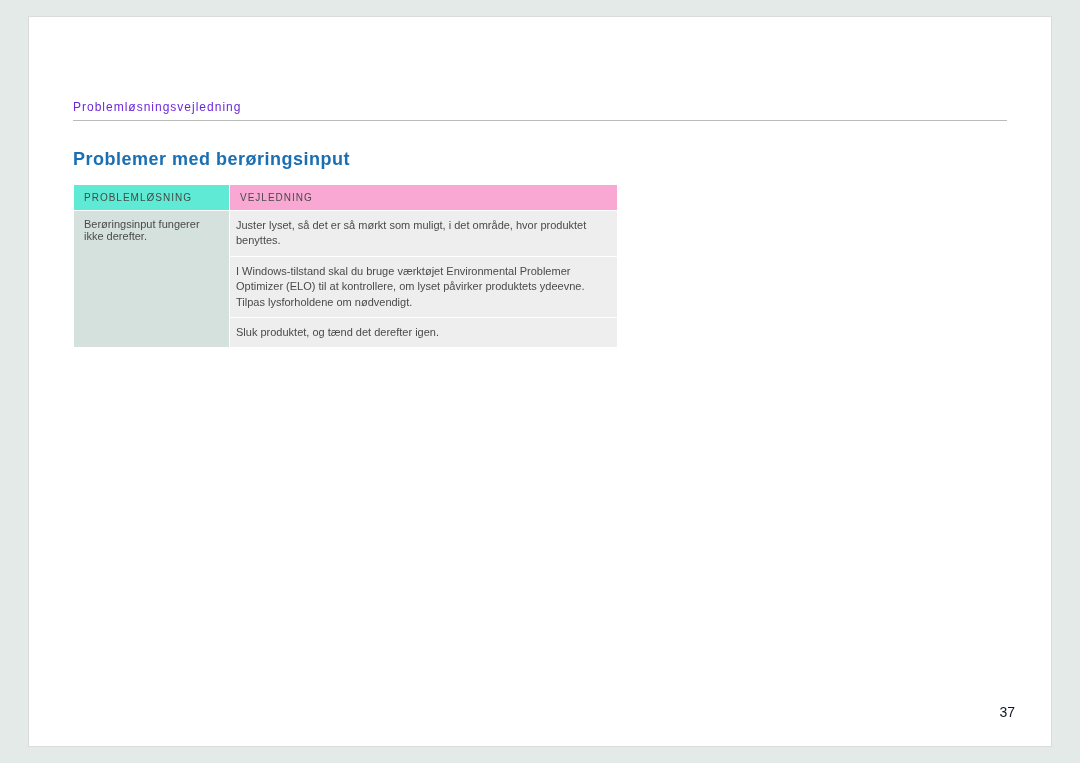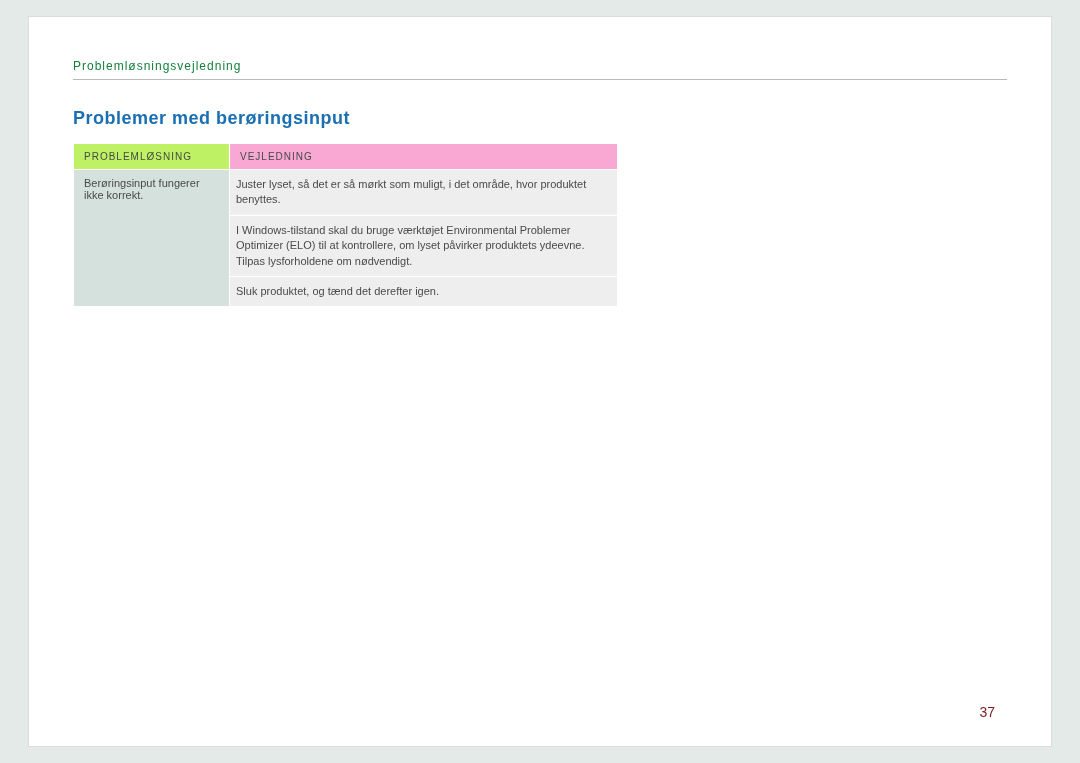--- a/index.html
+++ b/index.html
@@ -16,24 +16,25 @@
     position: relative;
     box-sizing: border-box;
     margin: 16px 28px;
     width: 1024px;
     height: 731px;
     background: #ffffff;
     border: 1px solid #d9dcd9;
     padding: 42px 44px 30px 44px;
   }
   .chapter-label {
-    color: #15803d;
+    color: #6d28d9;
     letter-spacing: 1px;
     font-size: 12px;
     padding-bottom: 6px;
+    margin-top: 41px;
   }
   .hr-top {
     border: 0;
     border-top: 1px solid #b9bcb9;
     margin: 0 0 28px 0;
   }
   .section-title {
     color: #1a6fb3;
     font-size: 18px;
     letter-spacing: 0.5px;
@@ -48,45 +49,45 @@
   table.tbl th {
     text-align: left;
     font-weight: normal;
     letter-spacing: 1px;
     color: #464a46;
     padding: 7px 10px;
     font-size: 10px;
     border: 1px solid #ffffff;
   }
   th.h-problem {
-    background: #bef264;
+    background: #5eead4;
     width: 135px;
   }
   th.h-guide {
     background: #f9a8d4;
   }
   td.c-problem {
     background: #d5e1dc;
     padding: 7px 10px;
     vertical-align: top;
     border: 1px solid #ffffff;
   }
   td.c-guide {
     background: #eeeeee;
     padding: 7px 6px;
     vertical-align: top;
     border: 1px solid #ffffff;
     line-height: 1.4;
   }
   .page-number {
     position: absolute;
-    right: 56px;
+    right: 36px;
     bottom: 26px;
     font-size: 14px;
-    color: #7f1d1d;
+    color: #0f172a;
   }
 </style>
 </head>
 <body>
 
 <div class="page">
 
   <div class="chapter-label">Problemløsningsvejledning</div>
   <hr class="hr-top">
 
@@ -94,21 +95,21 @@
 
   <table class="tbl">
     <thead>
       <tr>
         <th class="h-problem">PROBLEMLØSNING</th>
         <th class="h-guide">VEJLEDNING</th>
       </tr>
     </thead>
     <tbody>
       <tr>
-        <td class="c-problem" rowspan="3">Berøringsinput fungerer ikke korrekt.</td>
+        <td class="c-problem" rowspan="3">Berøringsinput fungerer ikke derefter.</td>
         <td class="c-guide">Juster lyset, så det er så mørkt som muligt, i det område, hvor produktet benyttes.</td>
       </tr>
       <tr>
         <td class="c-guide">I Windows-tilstand skal du bruge værktøjet Environmental Problemer Optimizer (ELO) til at kontrollere, om lyset påvirker produktets ydeevne.  Tilpas lysforholdene om nødvendigt.</td>
       </tr>
       <tr>
         <td class="c-guide">Sluk produktet, og tænd det derefter igen.</td>
       </tr>
     </tbody>
   </table>

